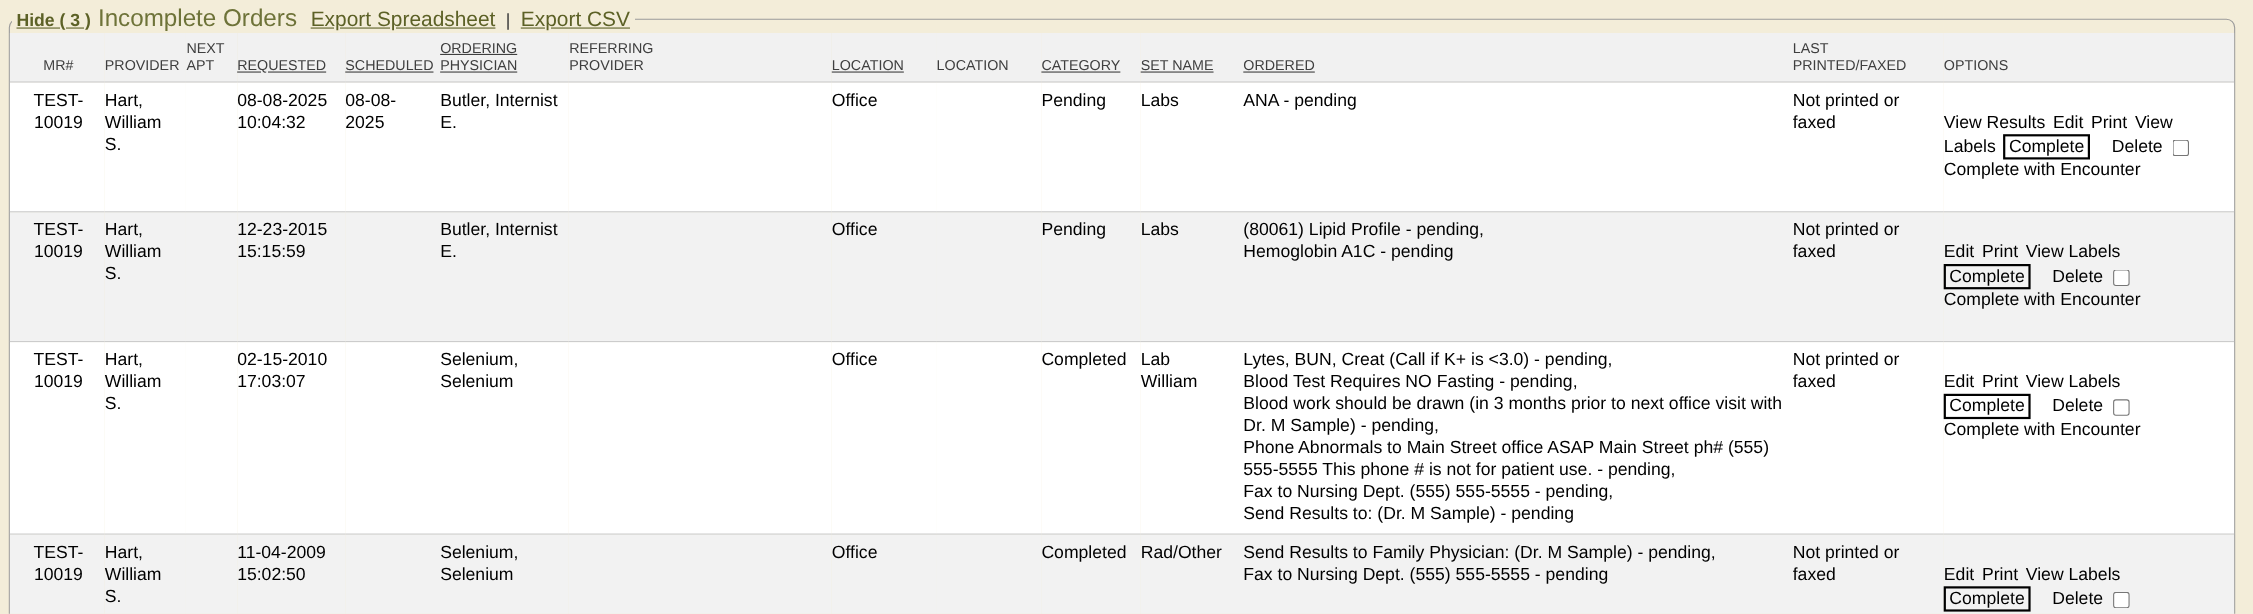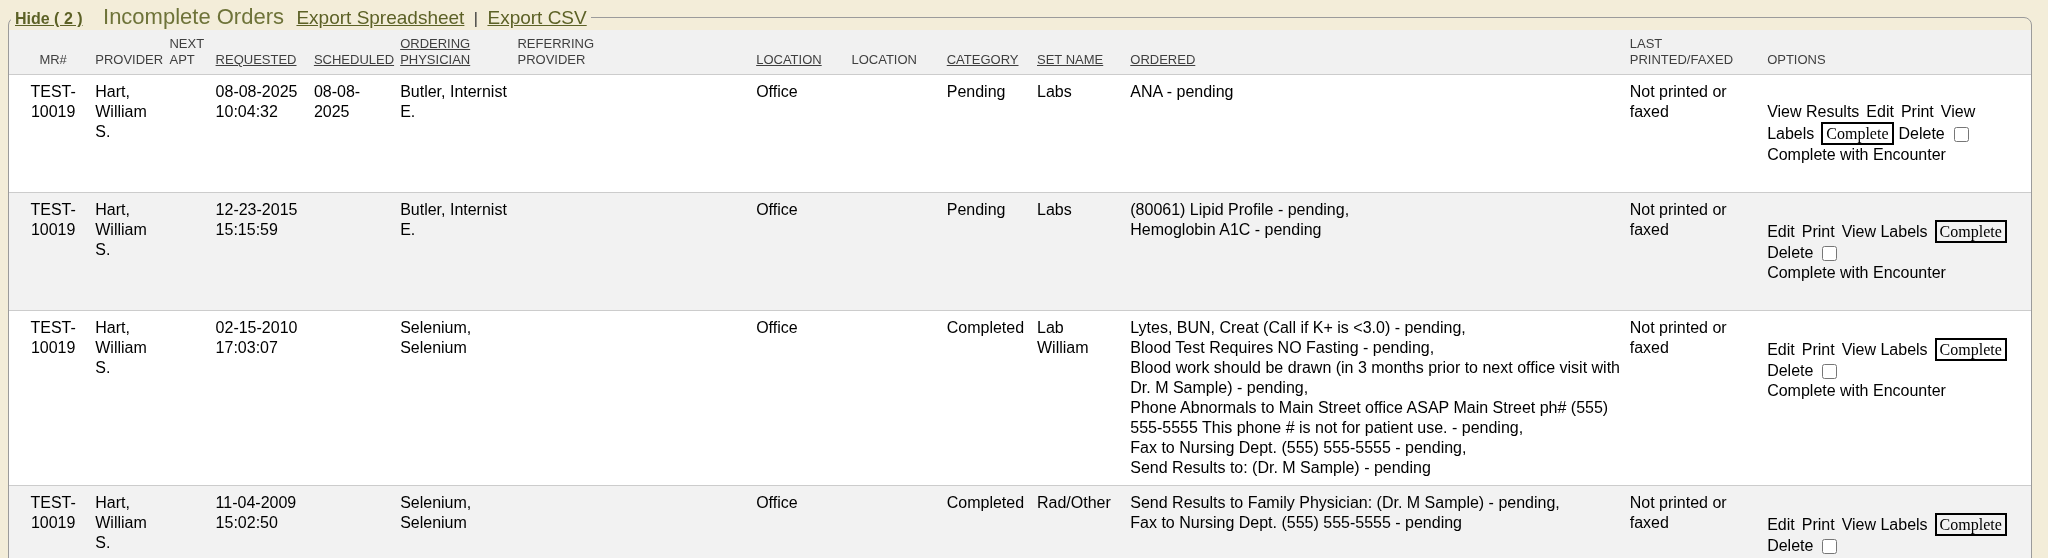--- a/index.html
+++ b/index.html
@@ -24,21 +24,21 @@
     padding: 0 4px;
     white-space: nowrap;
   }
   .hide-link {
     font-size: 16px; font-weight: bold;
     color: #5c6126; text-decoration: underline;
     cursor: pointer;
   }
   .panel-title {
     font-size: 22px; color: #6e7339;
-    margin: 0 8px 0 16px;
+    margin: 0 8px 0 2px;
   }
   .export-link {
     font-size: 19px; color: #5c6126;
     text-decoration: underline; cursor: pointer;
   }
   .legend-sep { font-size: 16px; color: #333; margin: 0 5px; }
 
   table.orders-table {
     width: 100%;
     border-collapse: collapse;
@@ -64,37 +64,36 @@
     word-wrap: break-word;
   }
   tbody tr { border-top: 1px solid #cccccc; background: #ffffff; }
   tbody tr.alt { background: #f2f2f2; }
   .opt-link { cursor: pointer; margin-right: 7px; }
   .opt-link.boxed {
     border: 2px solid #000;
     padding: 0 3px;
     display: inline-block;
     line-height: 19px;
-    margin-right: 5px;
-    font-family: Liberation Serif, serif;
+    margin-right: 20px;
   }
   .opt-cwe { display: block; cursor: pointer; }
   input.row-check {
     width: 15px; height: 15px;
     margin: 2px 0 0 2px;
     vertical-align: text-bottom;
     cursor: pointer;
   }
 </style>
 </head>
 <body>
 
 <fieldset class="orders-panel">
   <legend class="panel-legend">
-    <span class="hide-link">Hide ( 2 )</span>
+    <span class="hide-link">Hide ( 3 )</span>
     <span class="panel-title">Incomplete Orders</span>
     <span class="export-link">Export Spreadsheet</span>
     <span class="legend-sep">|</span>
     <span class="export-link">Export CSV</span>
   </legend>
 
   <table class="orders-table">
     <colgroup>
       <col style="width:86px">
         <col style="width:74px">

